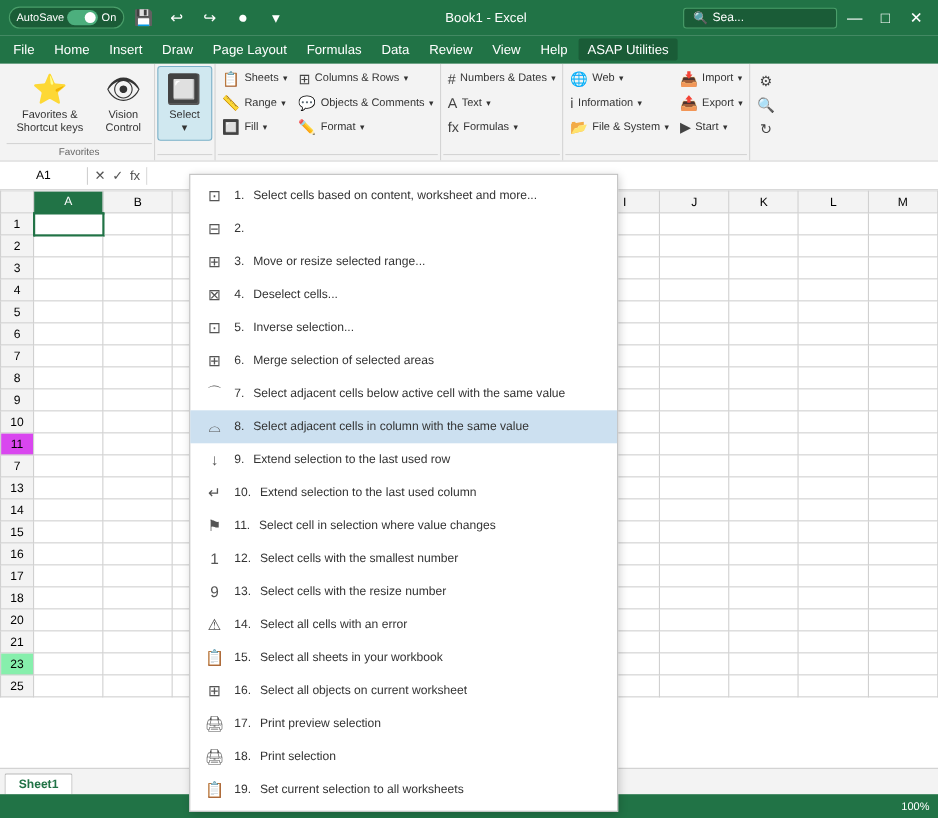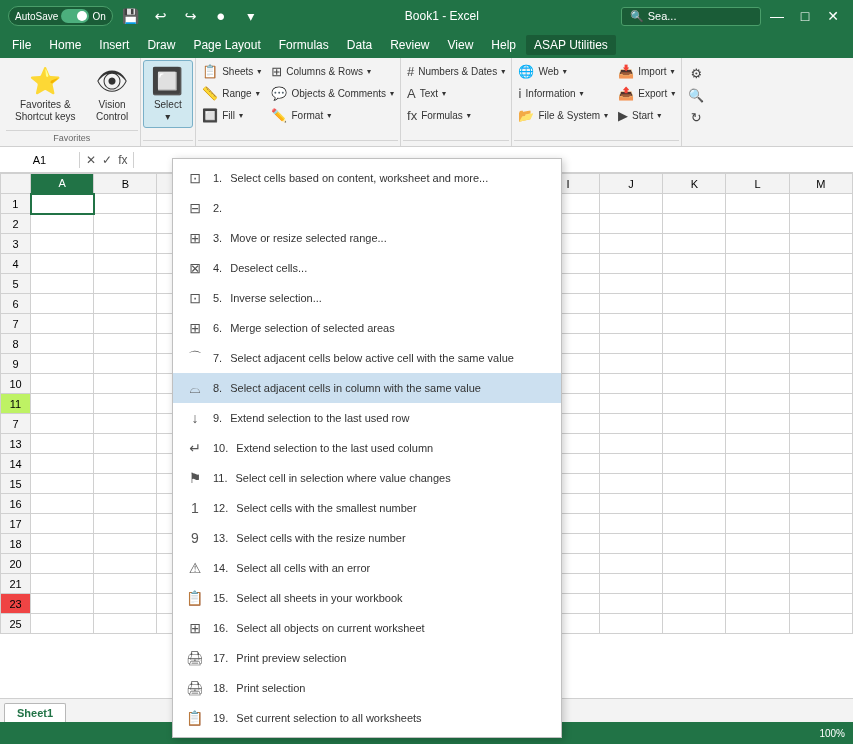--- a/index.html
+++ b/index.html
@@ -672,21 +672,21 @@
               <td style="border: 1px solid rgb(208, 208, 208); height: 20px; width: 64px; font-size: 11px; padding: 0px 2px;"></td>
               <td style="border: 1px solid rgb(208, 208, 208); height: 20px; width: 64px; font-size: 11px; padding: 0px 2px;"></td>
               <td style="border: 1px solid rgb(208, 208, 208); height: 20px; width: 64px; font-size: 11px; padding: 0px 2px;"></td>
               <td style="border: 1px solid rgb(208, 208, 208); height: 20px; width: 64px; font-size: 11px; padding: 0px 2px;"></td>
               <td style="border: 1px solid rgb(208, 208, 208); height: 20px; width: 64px; font-size: 11px; padding: 0px 2px;"></td>
               <td style="border: 1px solid rgb(208, 208, 208); height: 20px; width: 64px; font-size: 11px; padding: 0px 2px;"></td>
               <td style="border: 1px solid rgb(208, 208, 208); height: 20px; width: 64px; font-size: 11px; padding: 0px 2px;"></td>
               <td style="border: 1px solid rgb(208, 208, 208); height: 20px; width: 64px; font-size: 11px; padding: 0px 2px;"></td>
             </tr>
             <tr>
-              <td style="background: #bef264; text-align: center; border: 1px solid rgb(208, 208, 208); font-size: 11px; width: 30px; height: 20px;">11</td>
+              <td style="background: #d946ef; text-align: center; border: 1px solid rgb(208, 208, 208); font-size: 11px; width: 30px; height: 20px;">11</td>
               <td style="border: 1px solid rgb(208, 208, 208); height: 20px; width: 64px; font-size: 11px; padding: 0px 2px;"></td>
               <td style="border: 1px solid rgb(208, 208, 208); height: 20px; width: 64px; font-size: 11px; padding: 0px 2px;"></td>
               <td style="border: 1px solid rgb(208, 208, 208); height: 20px; width: 64px; font-size: 11px; padding: 0px 2px;"></td>
               <td style="border: 1px solid rgb(208, 208, 208); height: 20px; width: 64px; font-size: 11px; padding: 0px 2px;"></td>
               <td style="border: 1px solid rgb(208, 208, 208); height: 20px; width: 64px; font-size: 11px; padding: 0px 2px;"></td>
               <td style="border: 1px solid rgb(208, 208, 208); height: 20px; width: 64px; font-size: 11px; padding: 0px 2px;"></td>
               <td style="border: 1px solid rgb(208, 208, 208); height: 20px; width: 64px; font-size: 11px; padding: 0px 2px;"></td>
               <td style="border: 1px solid rgb(208, 208, 208); height: 20px; width: 64px; font-size: 11px; padding: 0px 2px;"></td>
               <td style="border: 1px solid rgb(208, 208, 208); height: 20px; width: 64px; font-size: 11px; padding: 0px 2px;"></td>
               <td style="border: 1px solid rgb(208, 208, 208); height: 20px; width: 64px; font-size: 11px; padding: 0px 2px;"></td>
@@ -832,21 +832,21 @@
               <td style="border: 1px solid rgb(208, 208, 208); height: 20px; width: 64px; font-size: 11px; padding: 0px 2px;"></td>
               <td style="border: 1px solid rgb(208, 208, 208); height: 20px; width: 64px; font-size: 11px; padding: 0px 2px;"></td>
               <td style="border: 1px solid rgb(208, 208, 208); height: 20px; width: 64px; font-size: 11px; padding: 0px 2px;"></td>
               <td style="border: 1px solid rgb(208, 208, 208); height: 20px; width: 64px; font-size: 11px; padding: 0px 2px;"></td>
               <td style="border: 1px solid rgb(208, 208, 208); height: 20px; width: 64px; font-size: 11px; padding: 0px 2px;"></td>
               <td style="border: 1px solid rgb(208, 208, 208); height: 20px; width: 64px; font-size: 11px; padding: 0px 2px;"></td>
               <td style="border: 1px solid rgb(208, 208, 208); height: 20px; width: 64px; font-size: 11px; padding: 0px 2px;"></td>
               <td style="border: 1px solid rgb(208, 208, 208); height: 20px; width: 64px; font-size: 11px; padding: 0px 2px;"></td>
             </tr>
             <tr>
-              <td style="background: #ef4444; text-align: center; border: 1px solid rgb(208, 208, 208); font-size: 11px; width: 30px; height: 20px; margin-top: 32px;">23</td>
+              <td style="background: #86efac; text-align: center; border: 1px solid rgb(208, 208, 208); font-size: 11px; width: 30px; height: 20px; margin-top: 32px;">23</td>
               <td style="border: 1px solid rgb(208, 208, 208); height: 20px; width: 64px; font-size: 11px; padding: 0px 2px;"></td>
               <td style="border: 1px solid rgb(208, 208, 208); height: 20px; width: 64px; font-size: 11px; padding: 0px 2px;"></td>
               <td style="border: 1px solid rgb(208, 208, 208); height: 20px; width: 64px; font-size: 11px; padding: 0px 2px;"></td>
               <td style="border: 1px solid rgb(208, 208, 208); height: 20px; width: 64px; font-size: 11px; padding: 0px 2px;"></td>
               <td style="border: 1px solid rgb(208, 208, 208); height: 20px; width: 64px; font-size: 11px; padding: 0px 2px;"></td>
               <td style="border: 1px solid rgb(208, 208, 208); height: 20px; width: 64px; font-size: 11px; padding: 0px 2px;"></td>
               <td style="border: 1px solid rgb(208, 208, 208); height: 20px; width: 64px; font-size: 11px; padding: 0px 2px;"></td>
               <td style="border: 1px solid rgb(208, 208, 208); height: 20px; width: 64px; font-size: 11px; padding: 0px 2px;"></td>
               <td style="border: 1px solid rgb(208, 208, 208); height: 20px; width: 64px; font-size: 11px; padding: 0px 2px;"></td>
               <td style="border: 1px solid rgb(208, 208, 208); height: 20px; width: 64px; font-size: 11px; padding: 0px 2px;"></td>

